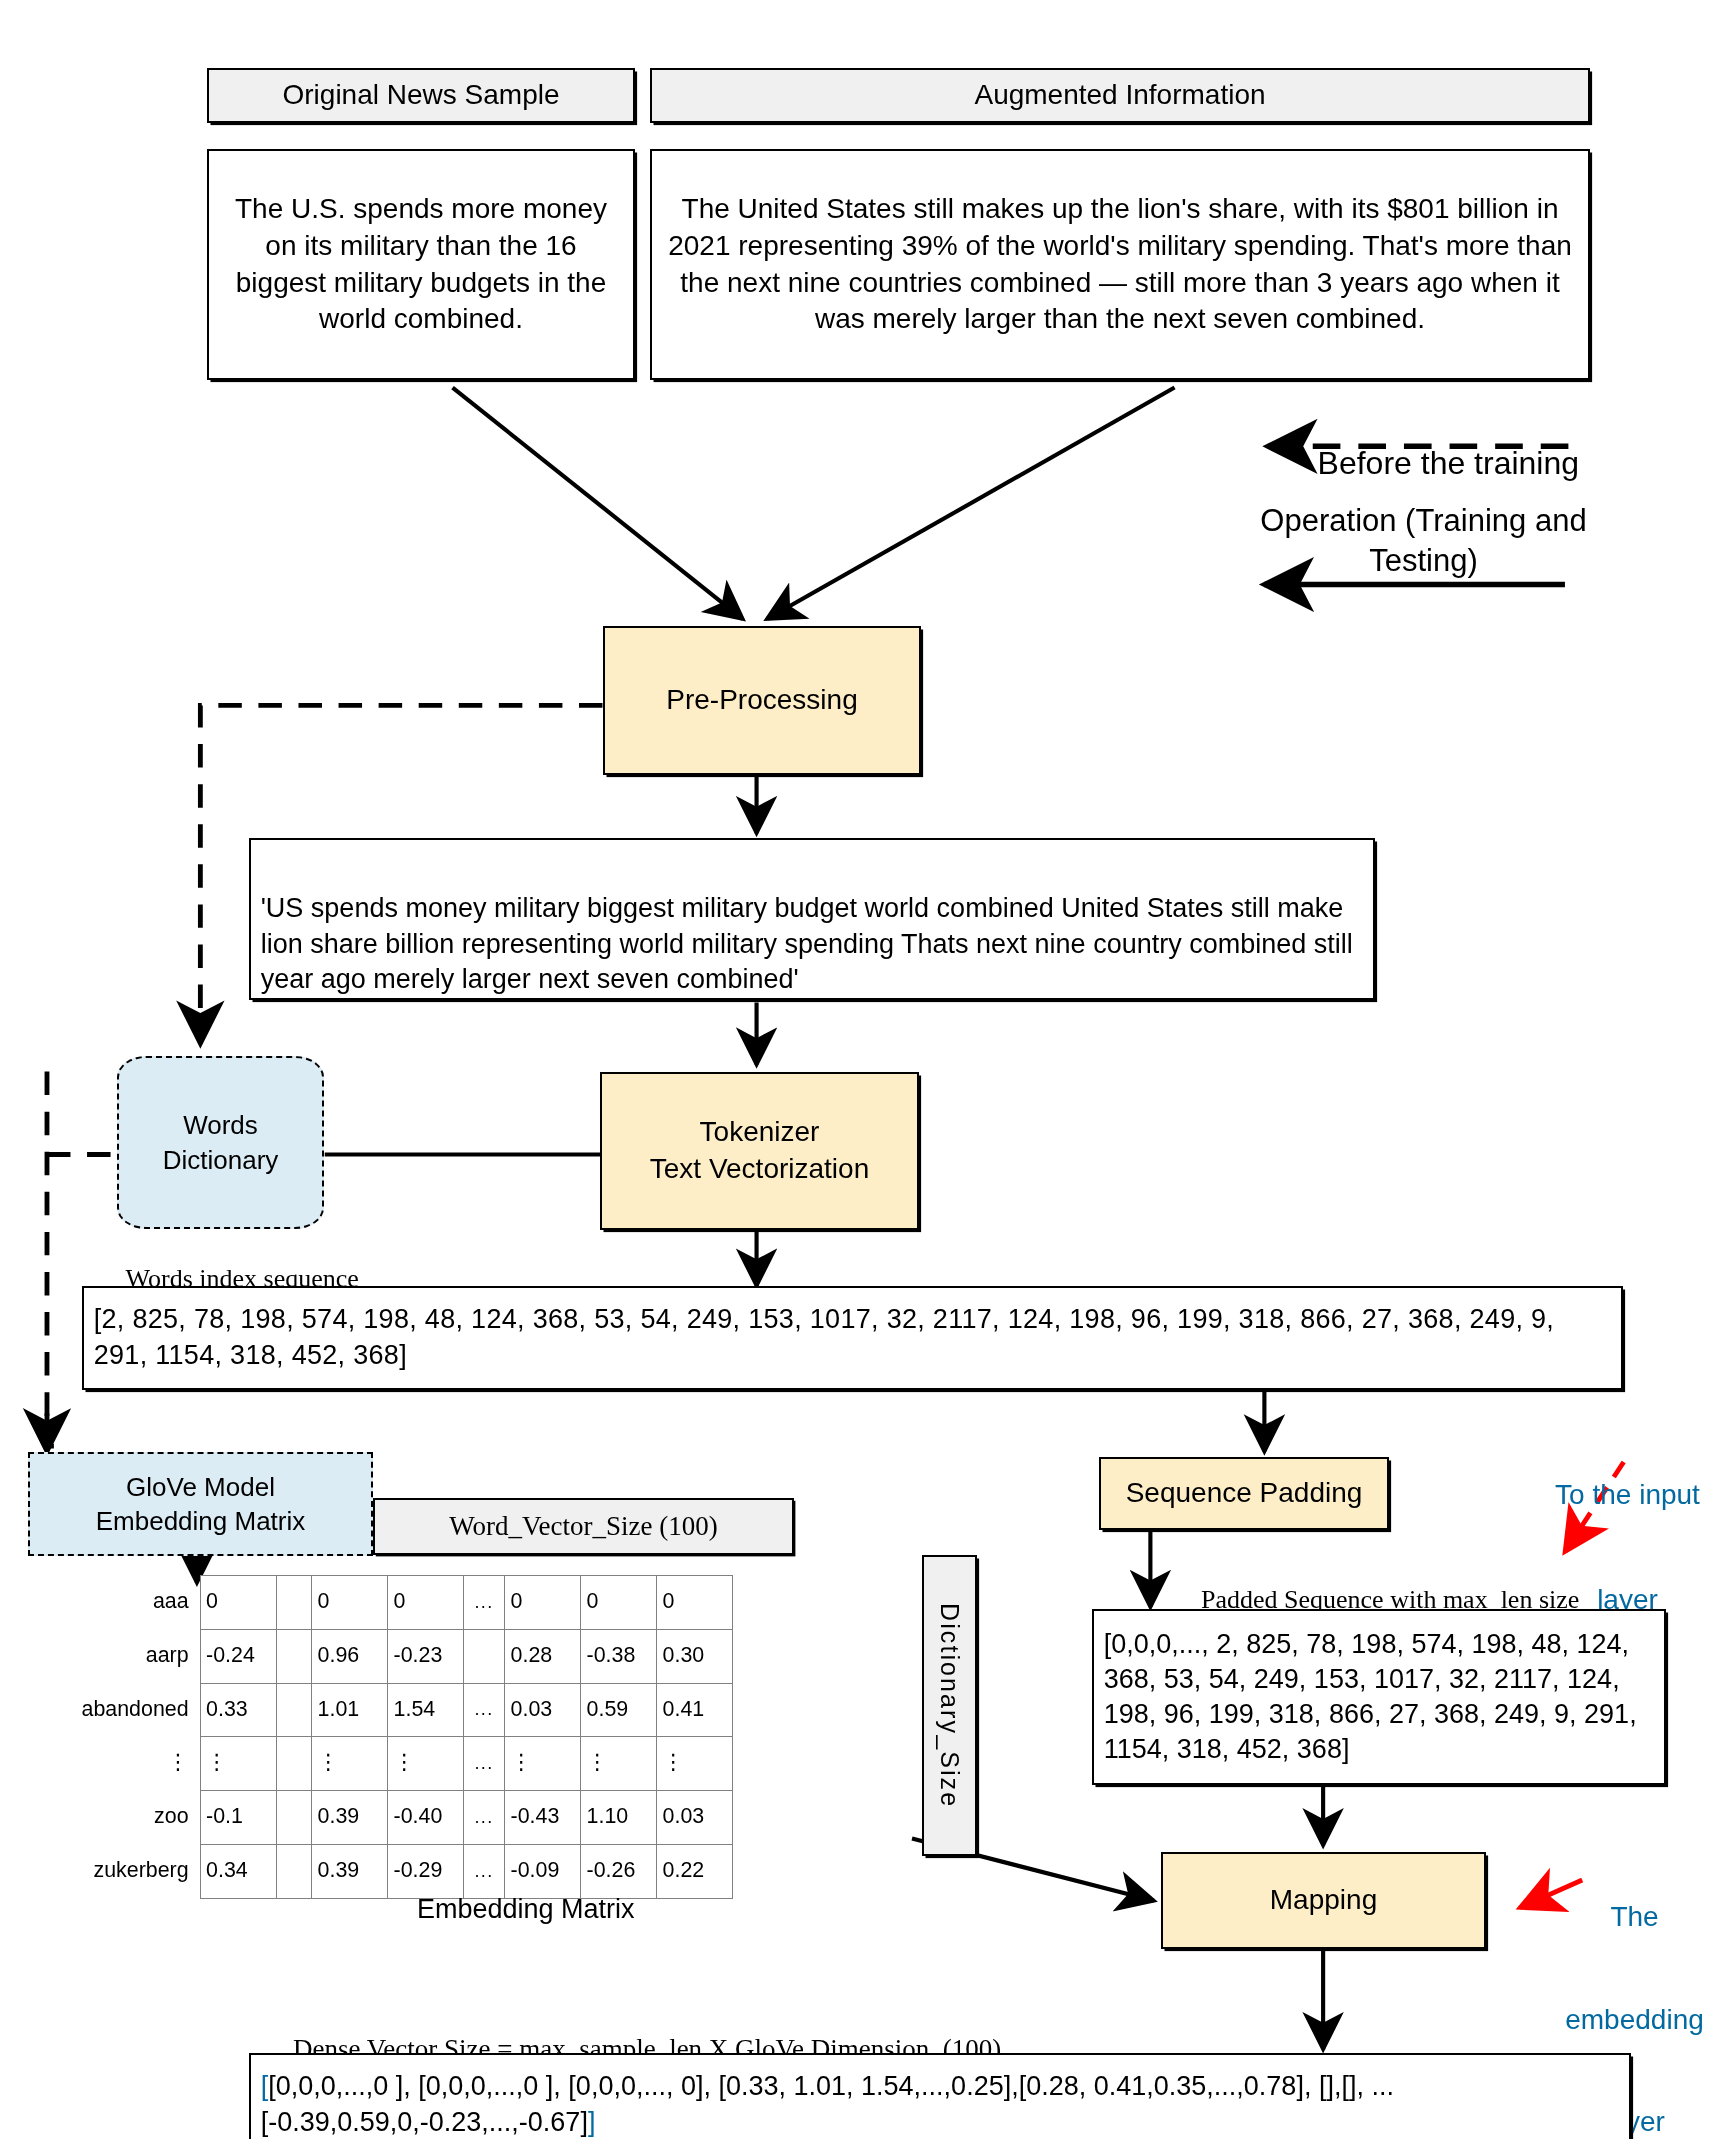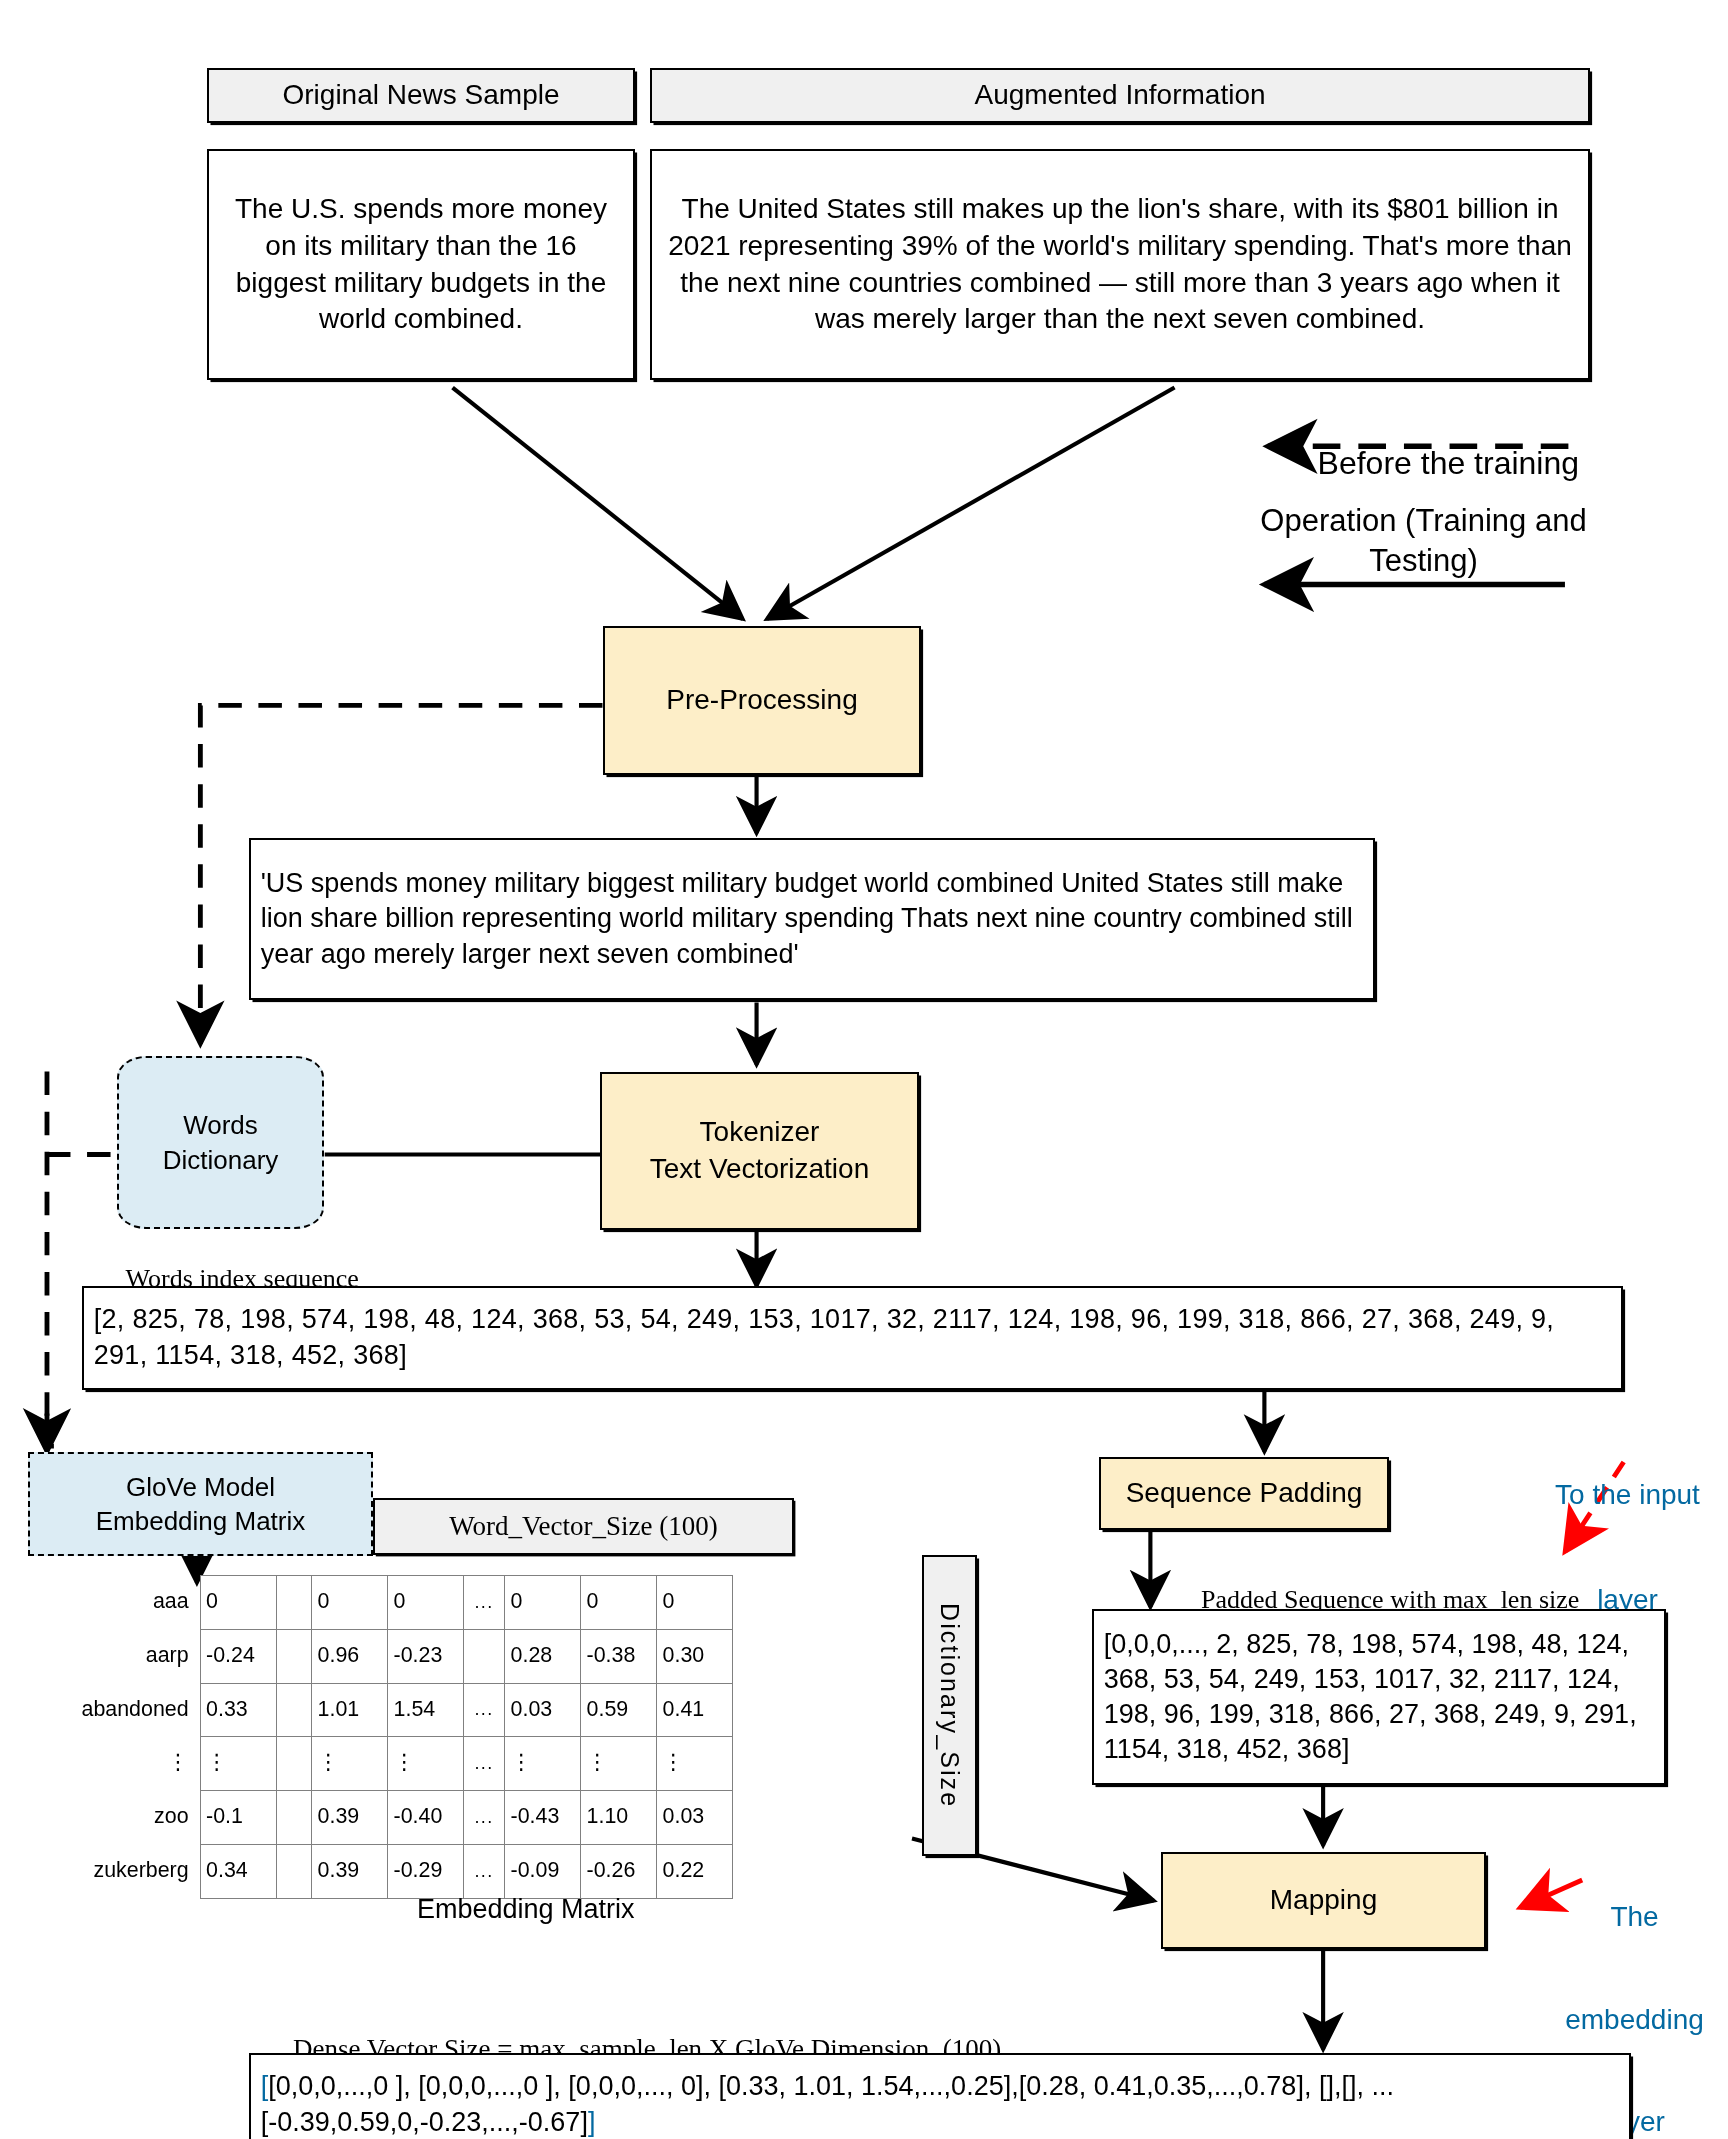--- a/index.html
+++ b/index.html
@@ -131,21 +131,21 @@
   </div>
 
   <div class="lbl" style="left:1244px;top:459px;width:359px;font-size:31px;text-align:center;white-space:normal;line-height:1.28;">
     <span>Operation (Training and Testing)</span>
   </div>
 
   <div class="box proc" style="left:603px;top:584px;width:318px;height:149px;font-size:28px;">
     <span class="txt">Pre-Processing</span>
   </div>
 
-  <div class="box" style="left:249px;top:796px;width:1126px;height:162px;font-size:27px;justify-content:flex-start;text-align:left;">
+  <div class="box" style="left:249px;top:796px;width:1126px;height:162px;font-size:27px;justify-content:flex-start;text-align:left;align-items:flex-end;">
     <span class="txt">'US spends money military biggest military budget world combined United States still make lion share billion representing world military spending Thats next nine country combined still year ago merely larger next seven combined'</span>
   </div>
 
   <div class="box store" style="left:117px;top:1014px;width:207px;height:173px;border-radius:29px/21px;
               font-size:26px;flex-direction:column;box-shadow:none;">
     <span>Words</span>
     <span>Dictionary</span>
   </div>
 
   <div class="box proc" style="left:600px;top:1030px;width:319px;height:158px;font-size:28px;flex-direction:column;">

